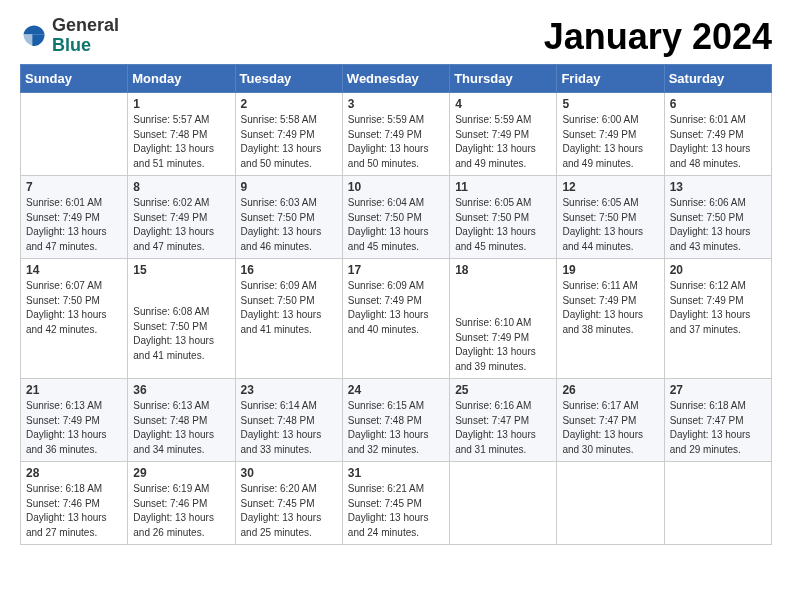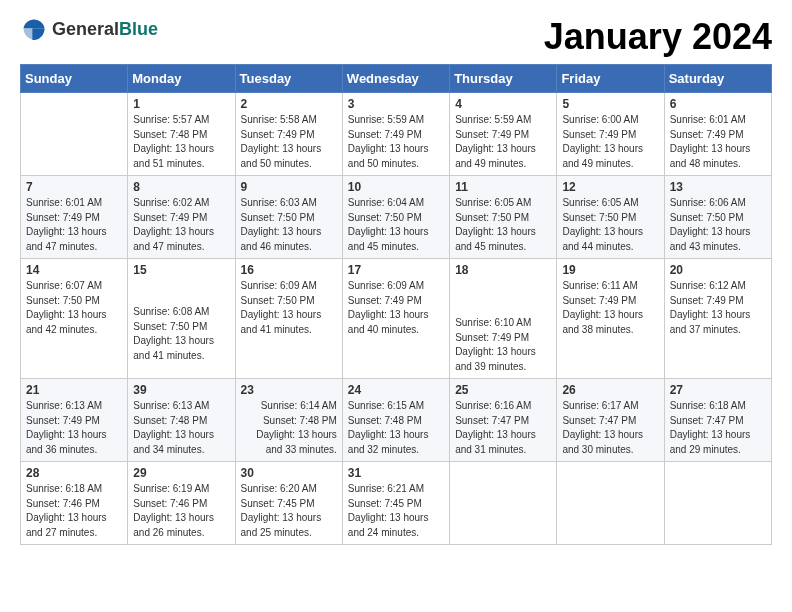--- a/index.html
+++ b/index.html
@@ -16,20 +16,21 @@
       align-items: flex-start;
       margin-bottom: 6px;
     }
     .logo {
       display: flex;
       align-items: center;
       gap: 4px;
     }
     .logo-text {
       display: flex;
+      flex-direction: column;
       line-height: 1.1;
     }
     .logo-general {
       font-size: 18px;
       font-weight: bold;
       color: #333;
     }
     .logo-blue {
       font-size: 18px;
       font-weight: bold;
@@ -276,29 +277,29 @@
       </tr>
       <tr>
         <td>
           <span class="day-number">21</span>
           <div class="day-info" style="white-space: pre-line;">Sunrise: 6:13 AM
 Sunset: 7:49 PM
 Daylight: 13 hours
 and 36 minutes.</div>
         </td>
         <td>
-          <span class="day-number">39</span>
+          <span class="day-number">36</span>
           <div class="day-info" style="white-space: pre-line;">Sunrise: 6:13 AM
 Sunset: 7:48 PM
 Daylight: 13 hours
 and 34 minutes.</div>
         </td>
         <td>
           <span class="day-number">23</span>
-          <div class="day-info" style="white-space: pre-line; text-align: right;">Sunrise: 6:14 AM
+          <div class="day-info" style="white-space: pre-line;">Sunrise: 6:14 AM
 Sunset: 7:48 PM
 Daylight: 13 hours
 and 33 minutes.</div>
         </td>
         <td>
           <span class="day-number">24</span>
           <div class="day-info" style="white-space: pre-line;">Sunrise: 6:15 AM
 Sunset: 7:48 PM
 Daylight: 13 hours
 and 32 minutes.</div>

